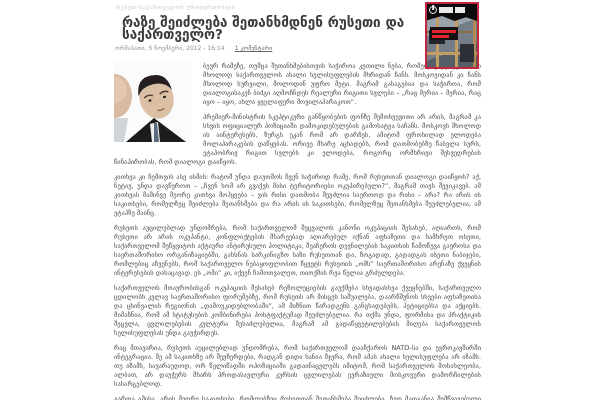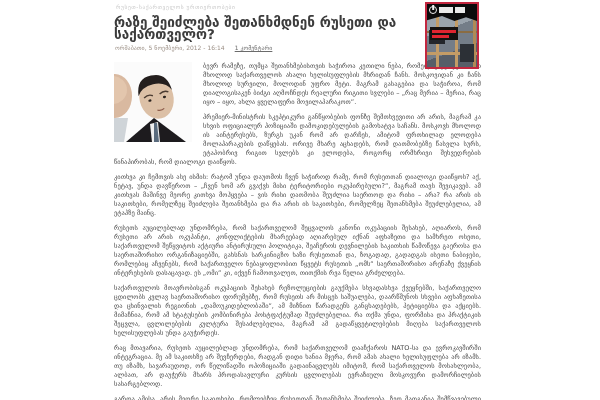--- a/index.html
+++ b/index.html
@@ -8,21 +8,21 @@
   .page { position:relative; width:600px; height:400px; background:#ffffff; overflow:hidden; }
 
   .content { position:absolute; left:114px; top:2px; width:367px; }
 
   .category-label {
     font-size:5.5px; letter-spacing:0.6px; color:#c9c9c9;
     margin:2px 0 7px 2px; white-space:nowrap;
   }
   h1.article-title {
     font-size:13.5px; line-height:11.5px; font-weight:bold; color:#3c3c3c;
-    max-width:290px; margin:0 0 4px 0;
+    max-width:290px; margin:0 0 4px 8px;
   }
   .dateline { font-size:6px; color:#9b8f85; margin:3px 0 11px 1px; }
   .dateline .comments-link {
     color:#6b6b6b; text-decoration:underline; margin-left:10px; cursor:pointer;
   }
 
   .article-photo {
     float:left; width:78px; height:80px; margin:0 11px 10px 0;
     background:#fbfbfb; overflow:hidden;
   }

